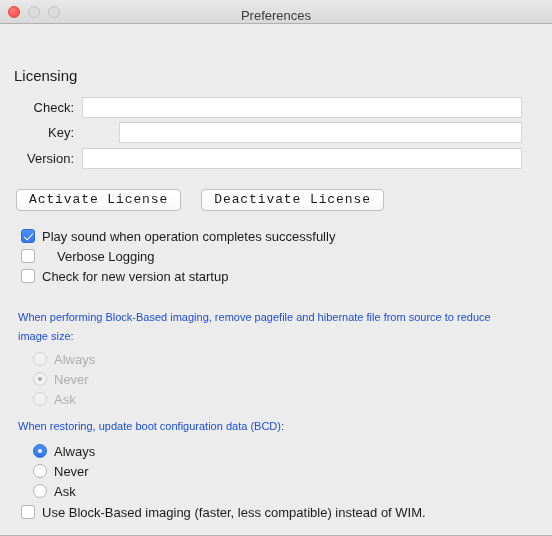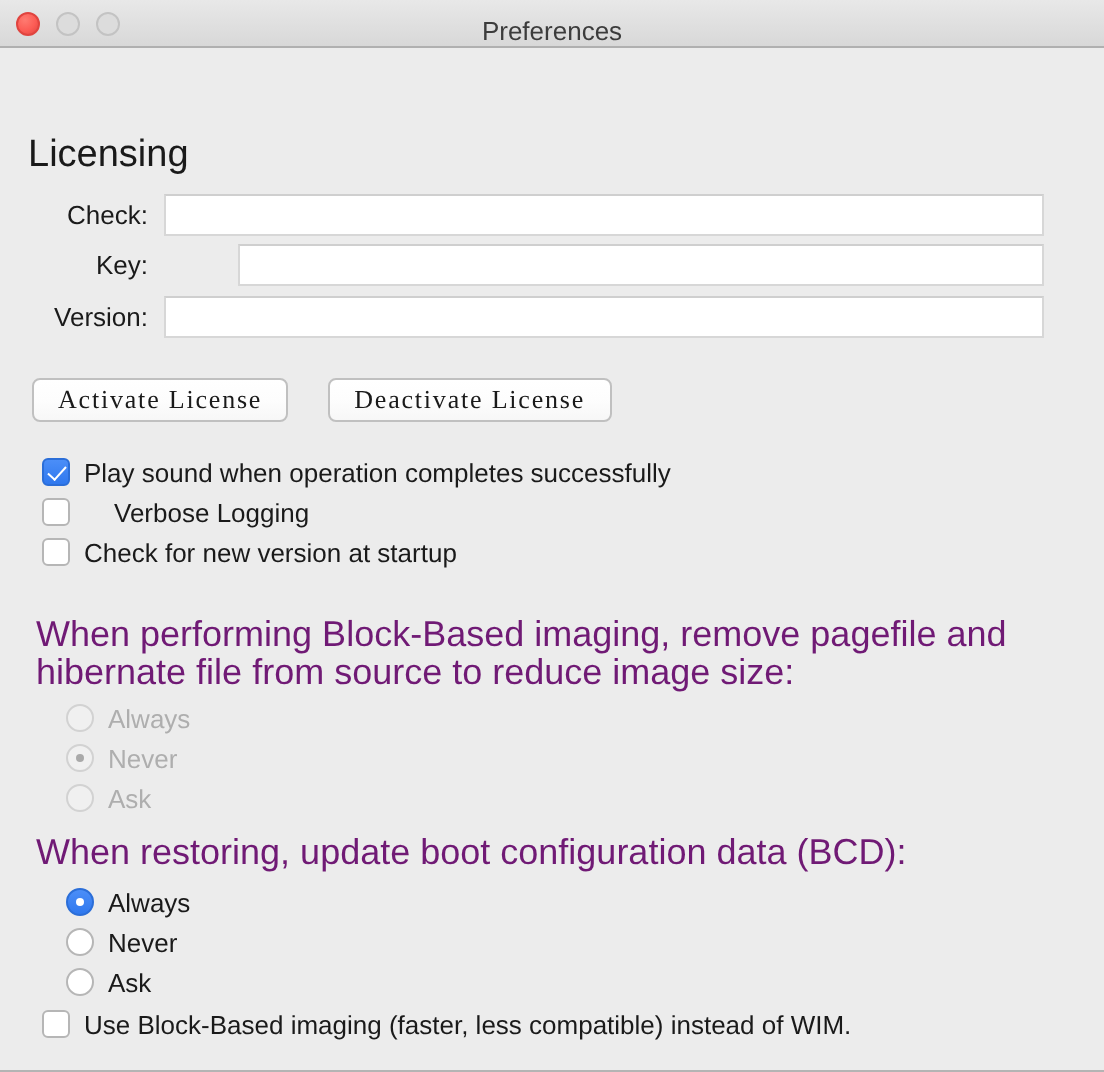--- a/index.html
+++ b/index.html
@@ -74,21 +74,21 @@
   .content {
     flex: 1 1 auto;
     position: relative;
     padding: 0;
   }
 
   .section-label {
     position: absolute;
     left: 14px;
     top: 43px;
-    font-size: 19px;
+    font-size: 15px;
     color: #1a1a1a;
   }
 
   
   .field-row {
     position: absolute;
     left: 14px;
     right: 30px;
     height: 22px;
     display: flex;
@@ -128,21 +128,21 @@
     top: 165px;
     display: flex;
     gap: 20px;
   }
   .push-button {
     height: 22px;
     box-sizing: border-box;
     background: linear-gradient(to bottom, #ffffff 0%, #fdfdfd 50%, #f7f7f7 100%);
     border: 1px solid #c0c0c0;
     border-radius: 4px;
-    font-family: Liberation Serif, serif;
+    font-family: Liberation Mono, monospace;
     font-size: 13px;
     color: #1a1a1a;
     letter-spacing: 0.9px;
     padding: 0 12px;
     cursor: default;
     line-height: 20px;
     white-space: nowrap;
   }
 
   
@@ -187,22 +187,22 @@
     font-size: 13px;
     color: #1a1a1a;
     white-space: nowrap;
   }
 
   
   .group-desc {
     position: absolute;
     left: 18px;
     width: 500px;
-    font-size: 18px;
-    color: #701a75;
+    font-size: 11px;
+    color: #1d4ed8;
     line-height: 19px;
   }
   .group-desc.g1 { top: 284px; }
   .group-desc.g2 { top: 393px; }
 
   
   .radio-row {
     position: absolute;
     left: 33px;
     display: flex;

